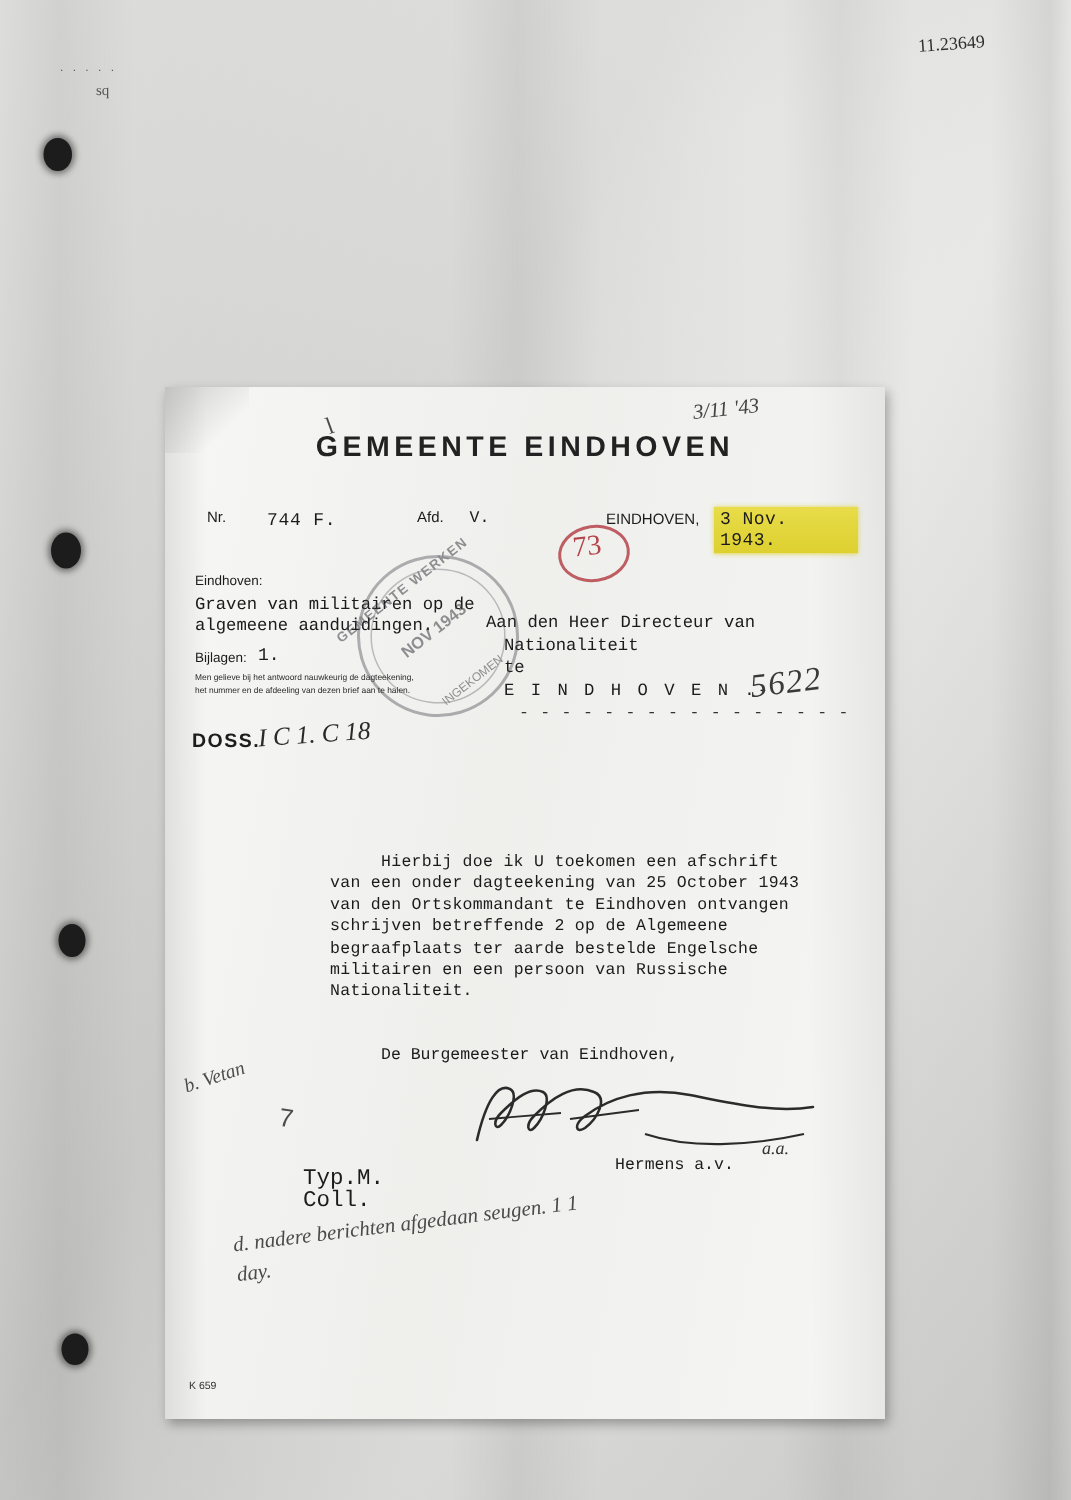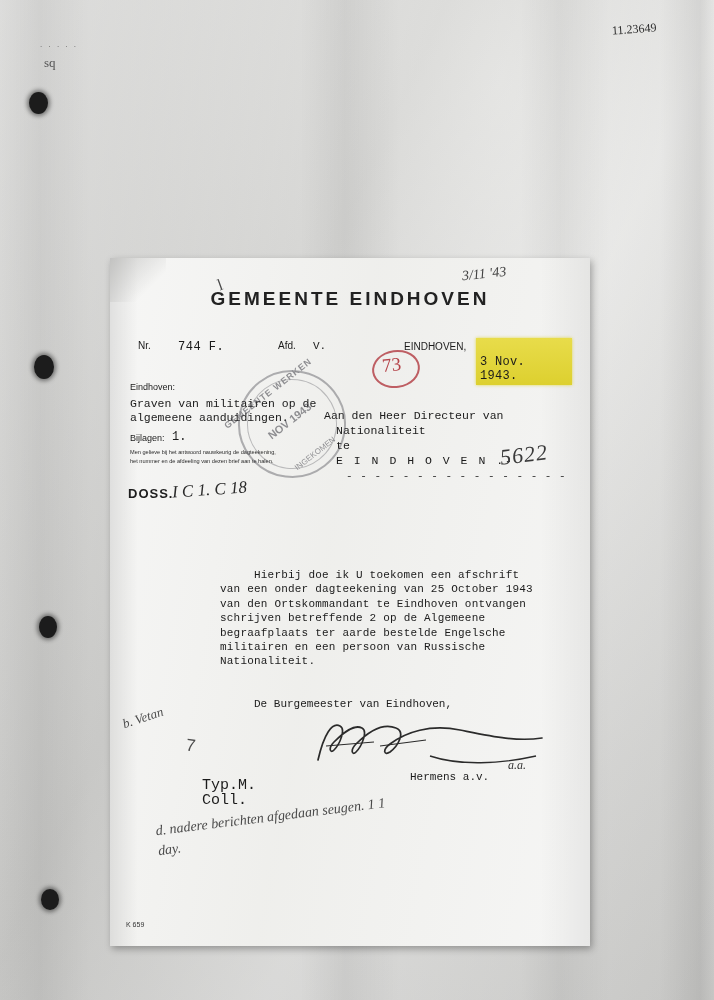--- a/index.html
+++ b/index.html
@@ -73,21 +73,21 @@
   
   .ref-row{position:absolute;top:82px;left:28px;right:18px;height:16px;}
   .ref-nr{position:absolute;left:0;top:0;font-size:10px;}
   .ref-num{position:absolute;left:40px;top:0;font-size:12px;letter-spacing:.5px;}
   .ref-afd{position:absolute;left:140px;top:0;font-size:10px;}
   .ref-afdv{position:absolute;left:175px;top:0;font-size:11px;}
   .ref-city{position:absolute;left:266px;top:1px;font-size:10px;}
   .ref-date{
     position:absolute;left:338px;top:-2px;font-size:12px;letter-spacing:.3px;
     background:linear-gradient(180deg,#e8dc4a,#ddd02f);
-    padding:17px 4px 2px 4px;
+    padding:1px 4px 2px 4px;
     box-shadow:0 0 3px rgba(220,210,40,.8);
   }
 
   .subj-label{position:absolute;left:20px;top:124px;font-size:9px;}
   .subj-text{position:absolute;left:20px;top:139px;font-size:11.5px;line-height:14px;width:210px;}
   .bijl-label{position:absolute;left:20px;top:175px;font-size:9px;}
   .bijl-val{position:absolute;left:62px;top:172px;font-size:12px;}
   .smallprint{position:absolute;left:20px;top:190px;width:150px;font-size:5.6px;line-height:8.5px;color:#2b2b2b;}
 
   .addr{position:absolute;left:214px;top:150px;font-size:11.5px;line-height:15px;}
@@ -168,21 +168,21 @@
     font-family:"Liberation Serif",serif;transform:rotate(-4deg);
   }
   #left-mark{
     left:108px;top:18px;font-size:16px;color:#4a4a4a;
     font-family:"Liberation Serif",serif;transform:rotate(-20deg);
   }
   #dots-mark{
     position:absolute;left:40px;top:40px;font-size:8px;color:#555;letter-spacing:2px;
   }
   #dots-mark2{
-    position:absolute;left:44px;top:55px;font-size:13px;color:#555;
+    position:absolute;left:64px;top:55px;font-size:10px;color:#555;
     font-family:"Liberation Serif",serif;
   }
 
   
   #signature{
     left:200px;top:458px;width:240px;height:52px;
   }
   #sig-aa{left:398px;top:500px;font-size:12px;color:#333;font-family:"Liberation Serif",serif;font-style:italic;}
 
   

